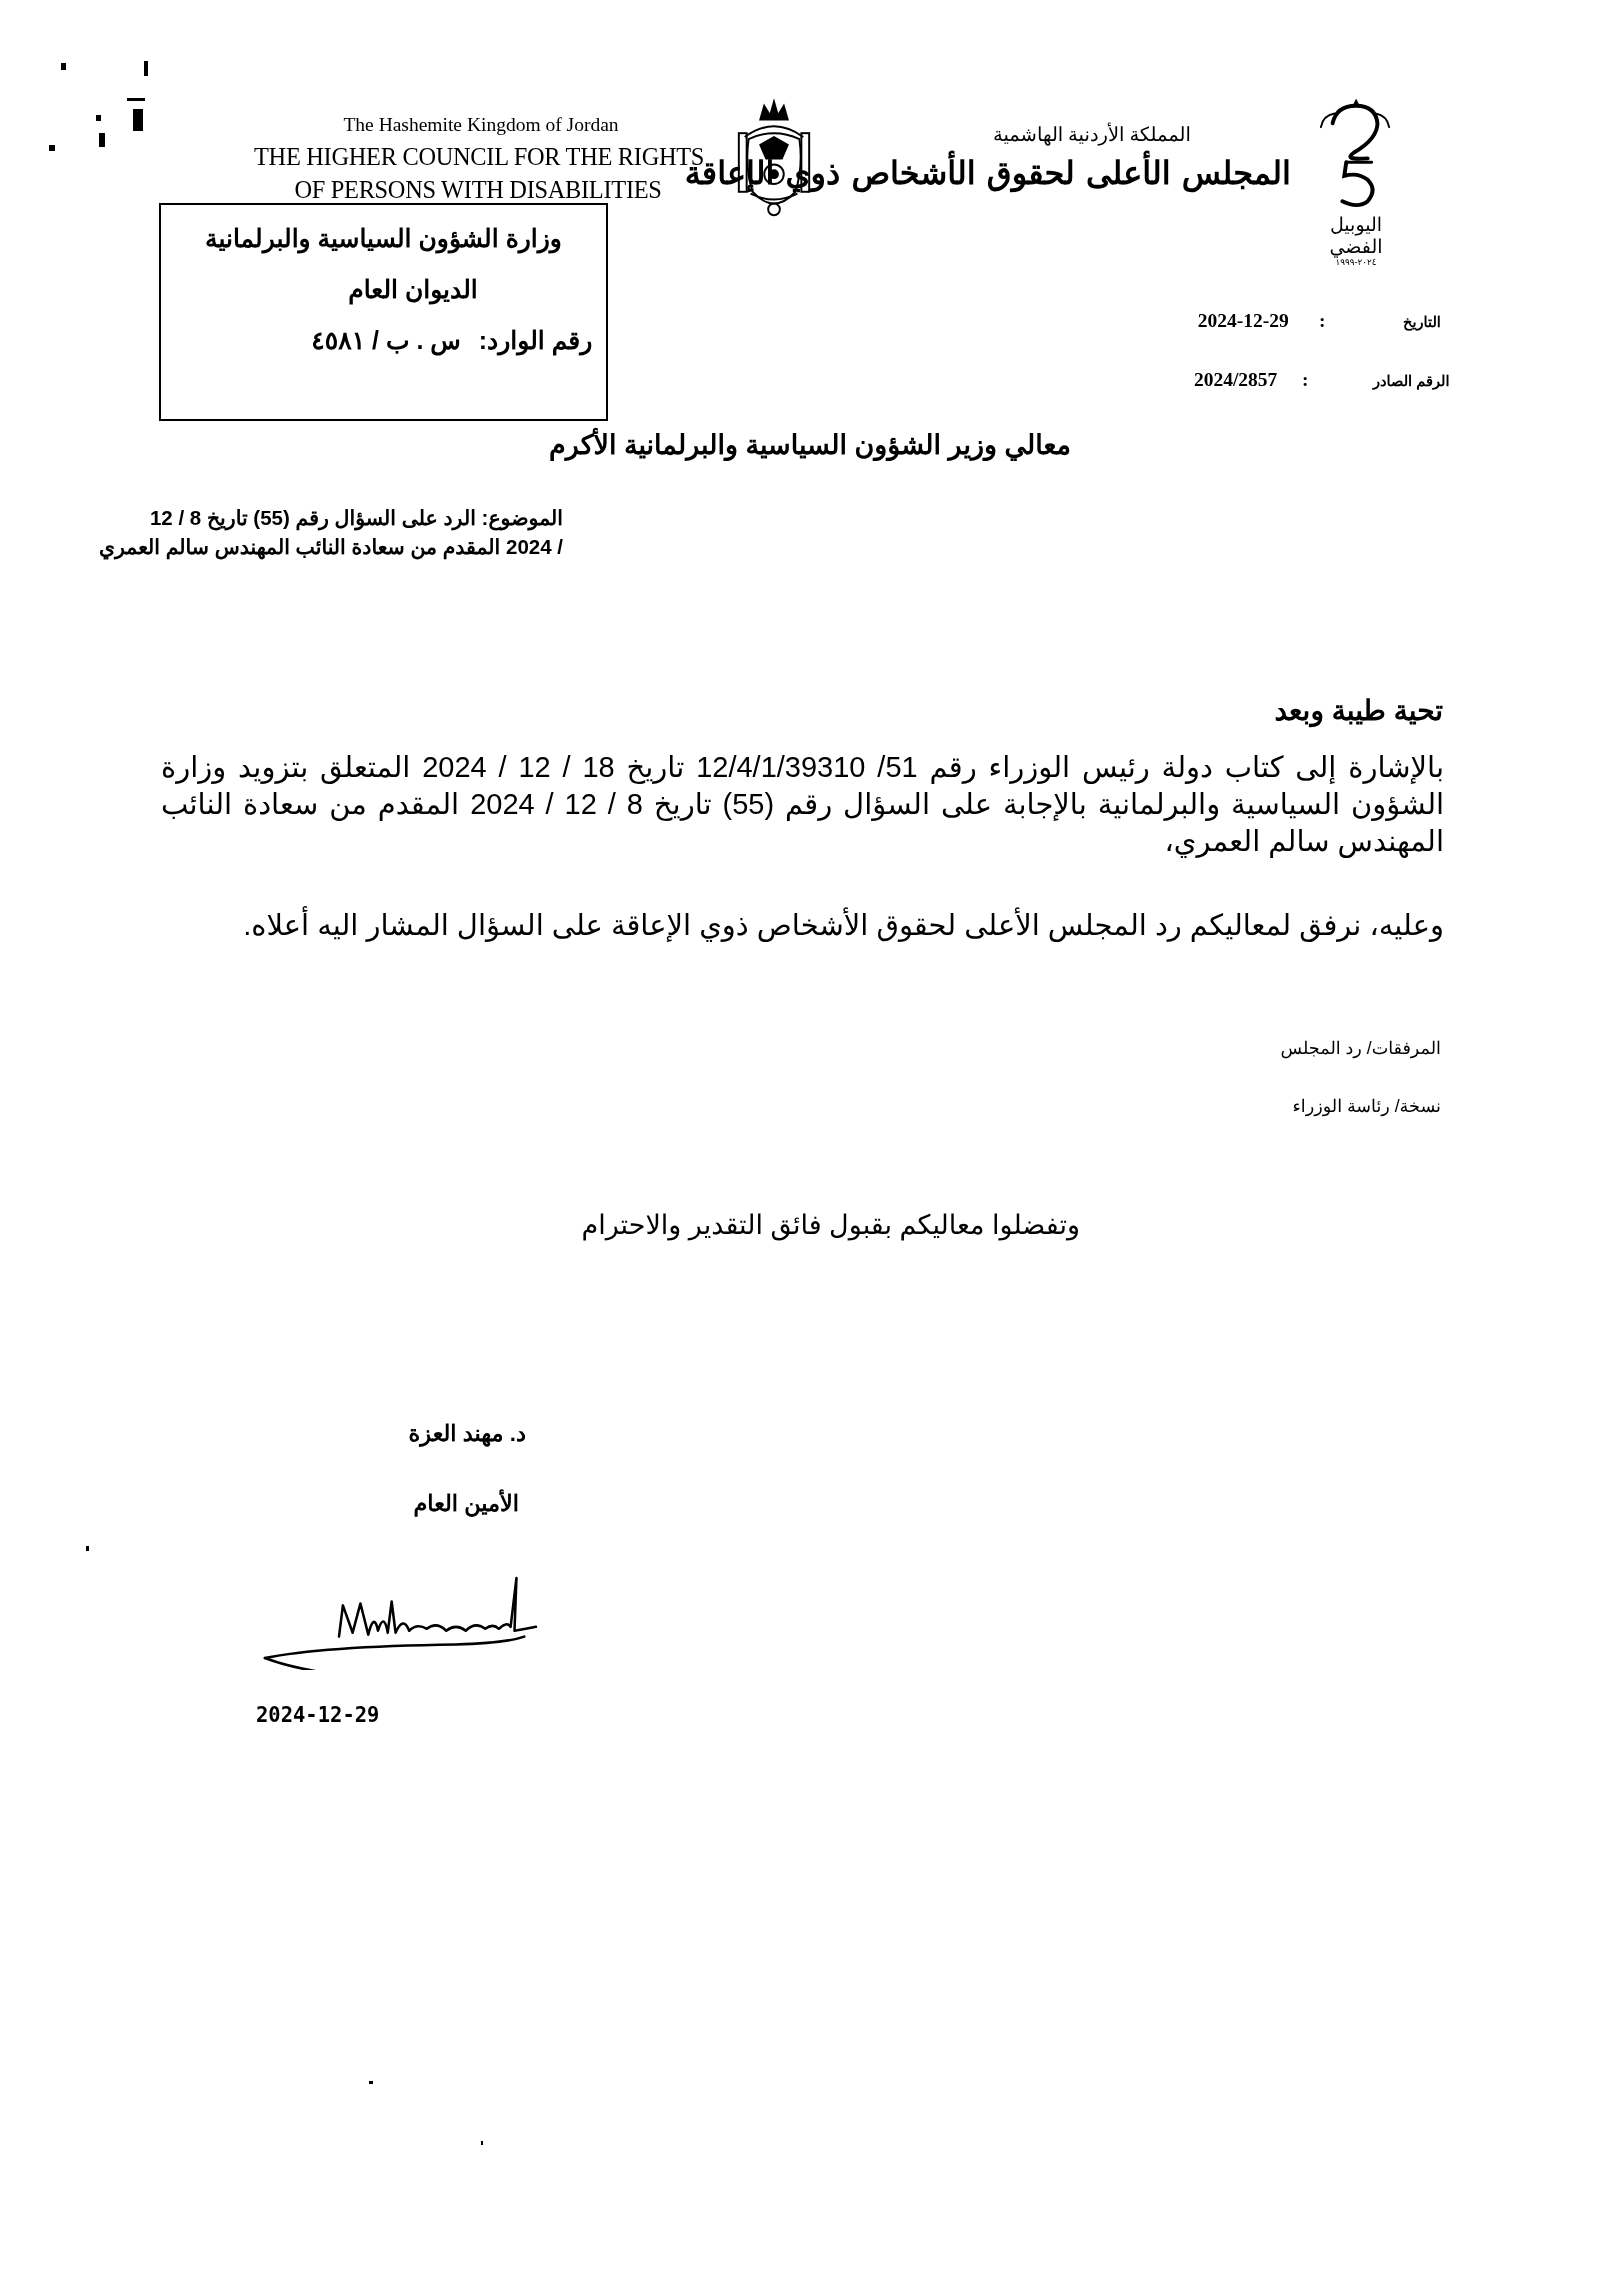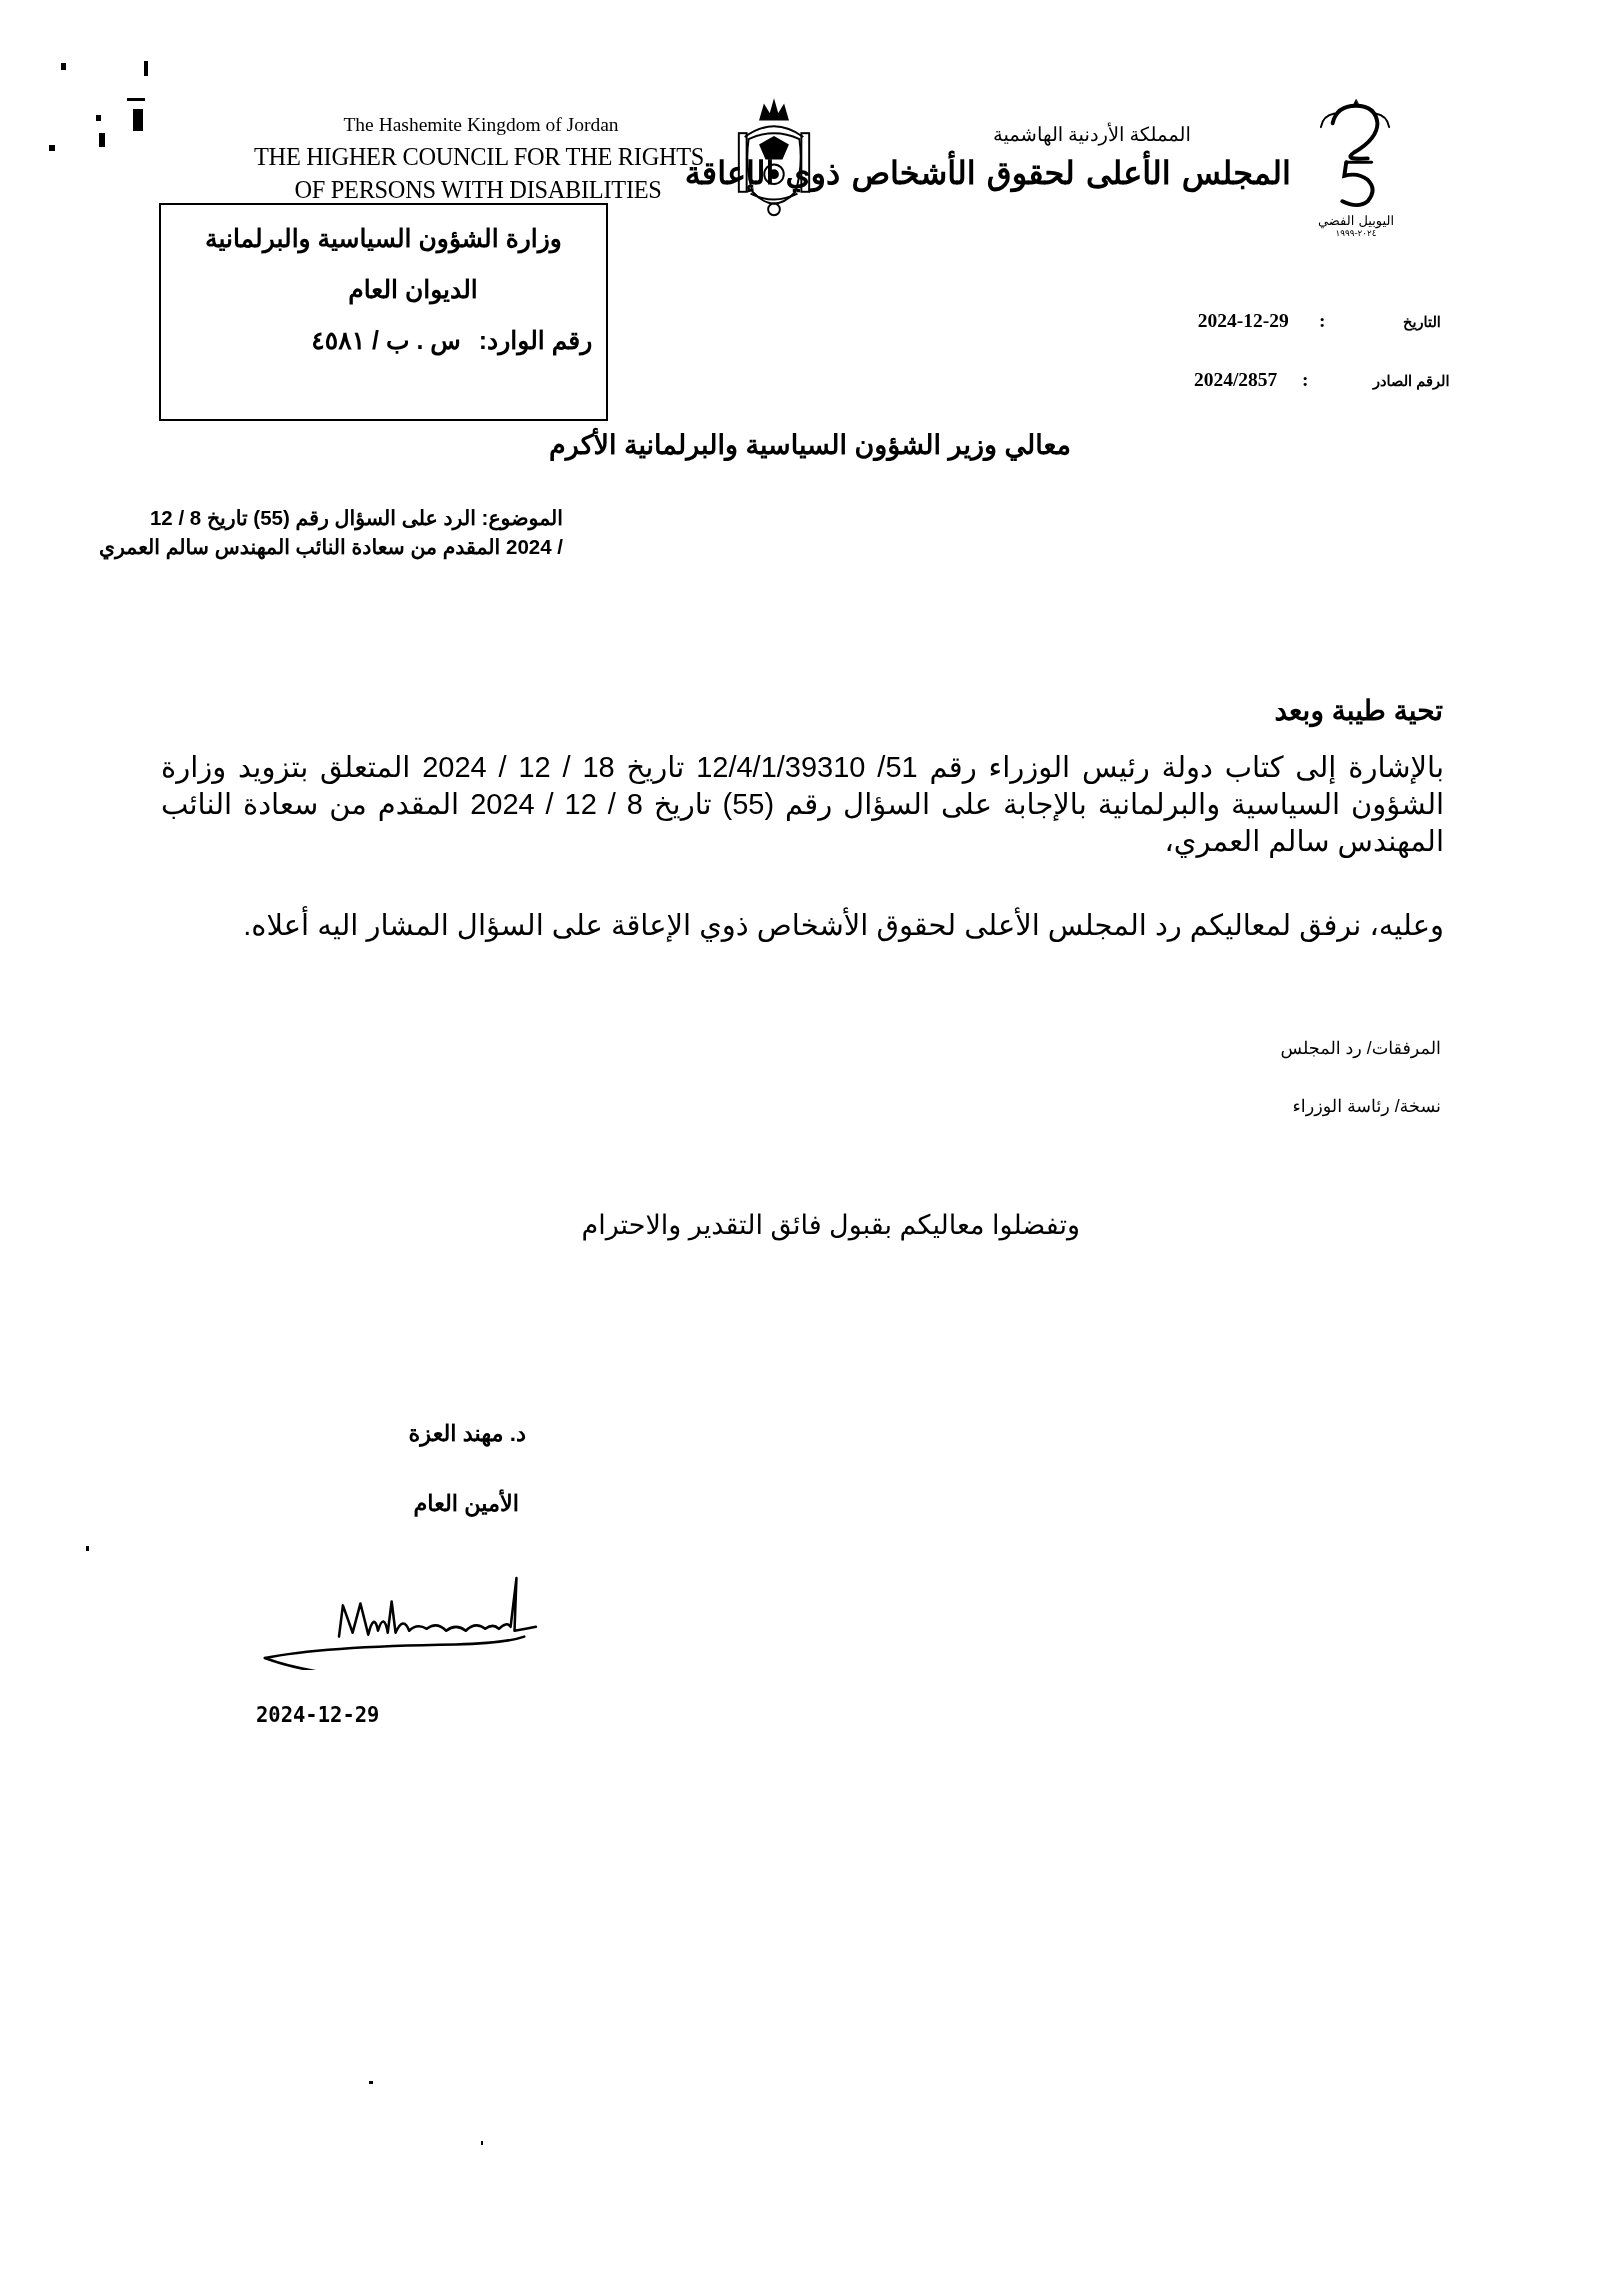--- a/index.html
+++ b/index.html
@@ -73,21 +73,21 @@
   <svg width="98" height="117" viewBox="0 0 100 120">
     <g fill="none" stroke="#000" stroke-width="4" stroke-linecap="round">
       <path d="M50 6 L47 12 L53 12 Z" fill="#000" stroke-width="1"></path>
       <path d="M26 30 Q30 12 50 12 Q70 12 72 30 Q72 46 48 60 Q36 68 62 66"></path>
       <path d="M14 34 Q16 22 28 20" stroke-width="2"></path>
       <path d="M84 34 Q82 22 70 20" stroke-width="2"></path>
       <path d="M40 70 L38 84 Q52 80 62 88 Q72 98 62 110 Q52 118 36 110"></path>
       <path d="M40 70 L66 70" stroke-width="3"></path>
     </g>
   </svg>
-  <div class="rtl" style="font-family:'DejaVu Serif',serif; font-size:13px; text-align:center; margin-top:-2px;">اليوبيل الفضي</div>
+  <div class="rtl" style="font-family:'DejaVu Serif',serif; font-size:19px; text-align:center; margin-top:-2px;">اليوبيل الفضي</div>
   <div style="font-family:'DejaVu Sans',sans-serif; font-size:8.8px; text-align:center; letter-spacing:1px;">٢٠٢٤-١٩٩٩</div>
 </div>
 
 <div class="abs stamp-box rtl">
   <div class="stamp-line" style="text-align:center;">وزارة  الشؤون السياسية والبرلمانية</div>
   <div class="stamp-line" style="text-align:center; padding-left:59px;">الديوان العام</div>
   <div class="stamp-line">
     <span>رقم الوارد:</span>
     <span style="margin-right:11px;">س . ب /   ٤٥٨١</span>
   </div>

